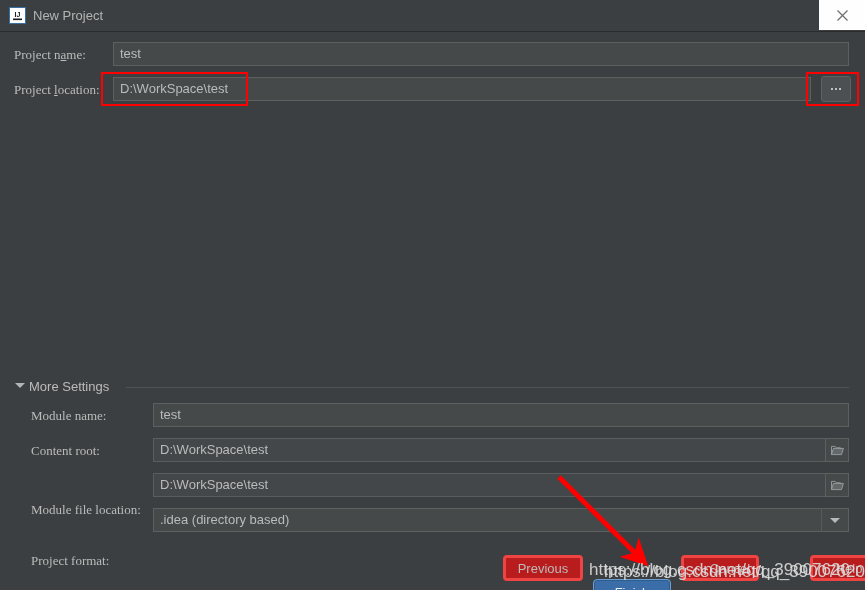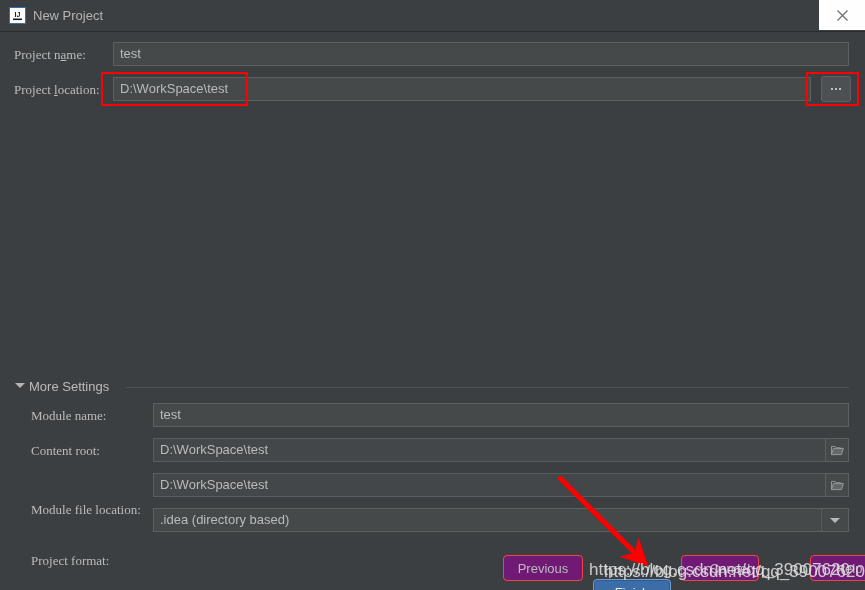--- a/index.html
+++ b/index.html
@@ -86,21 +86,21 @@
     position:absolute;left:29px;top:379px;height:16px;line-height:16px;
     font-size:13px;color:#bbbbbb;white-space:nowrap;cursor:pointer;
   }
   .ms-rule{
     position:absolute;left:126px;top:387px;width:723px;height:1px;background:#4f5355;
   }
 
   
   .btn{
     position:absolute;box-sizing:border-box;height:26px;
-    background:#701a75;border:1px solid #ef4444;border-radius:4px;
+    background:#b91c1c;border:3px solid #ef4444;border-radius:4px;
     color:#bbbbbb;font-size:13px;
     display:flex;align-items:center;justify-content:center;cursor:pointer;
   }
   .btn.primary{
     background:#3b6ea8;border:1px solid #6f9fd0;color:#e8eef5;
     box-shadow:inset 0 0 0 1px #2f5c8f;
   }
 
   
   .redbox{position:absolute;box-sizing:border-box;border:2px solid #fe0000;pointer-events:none;}

